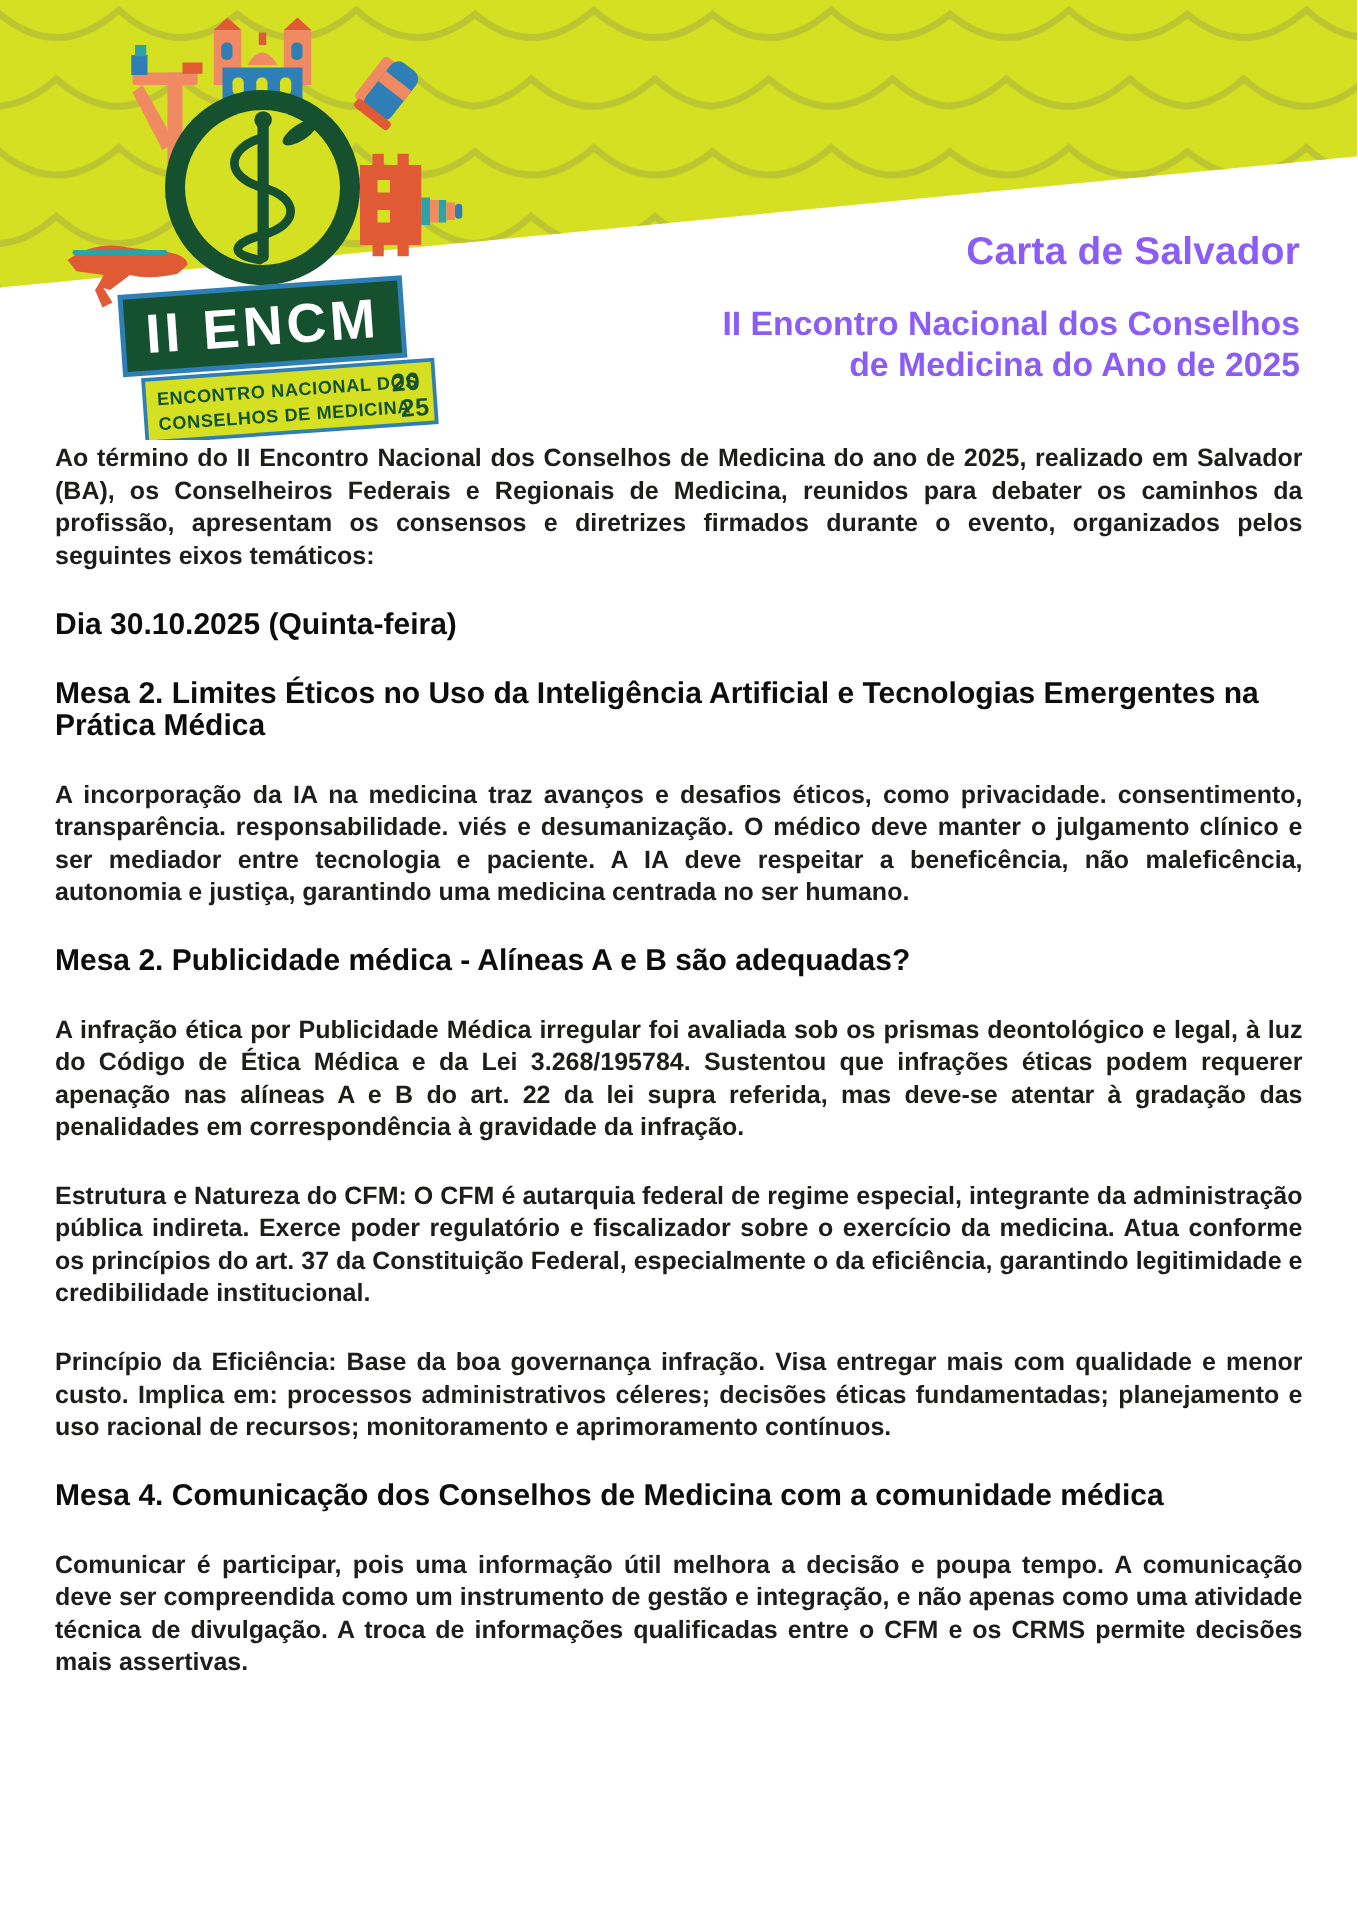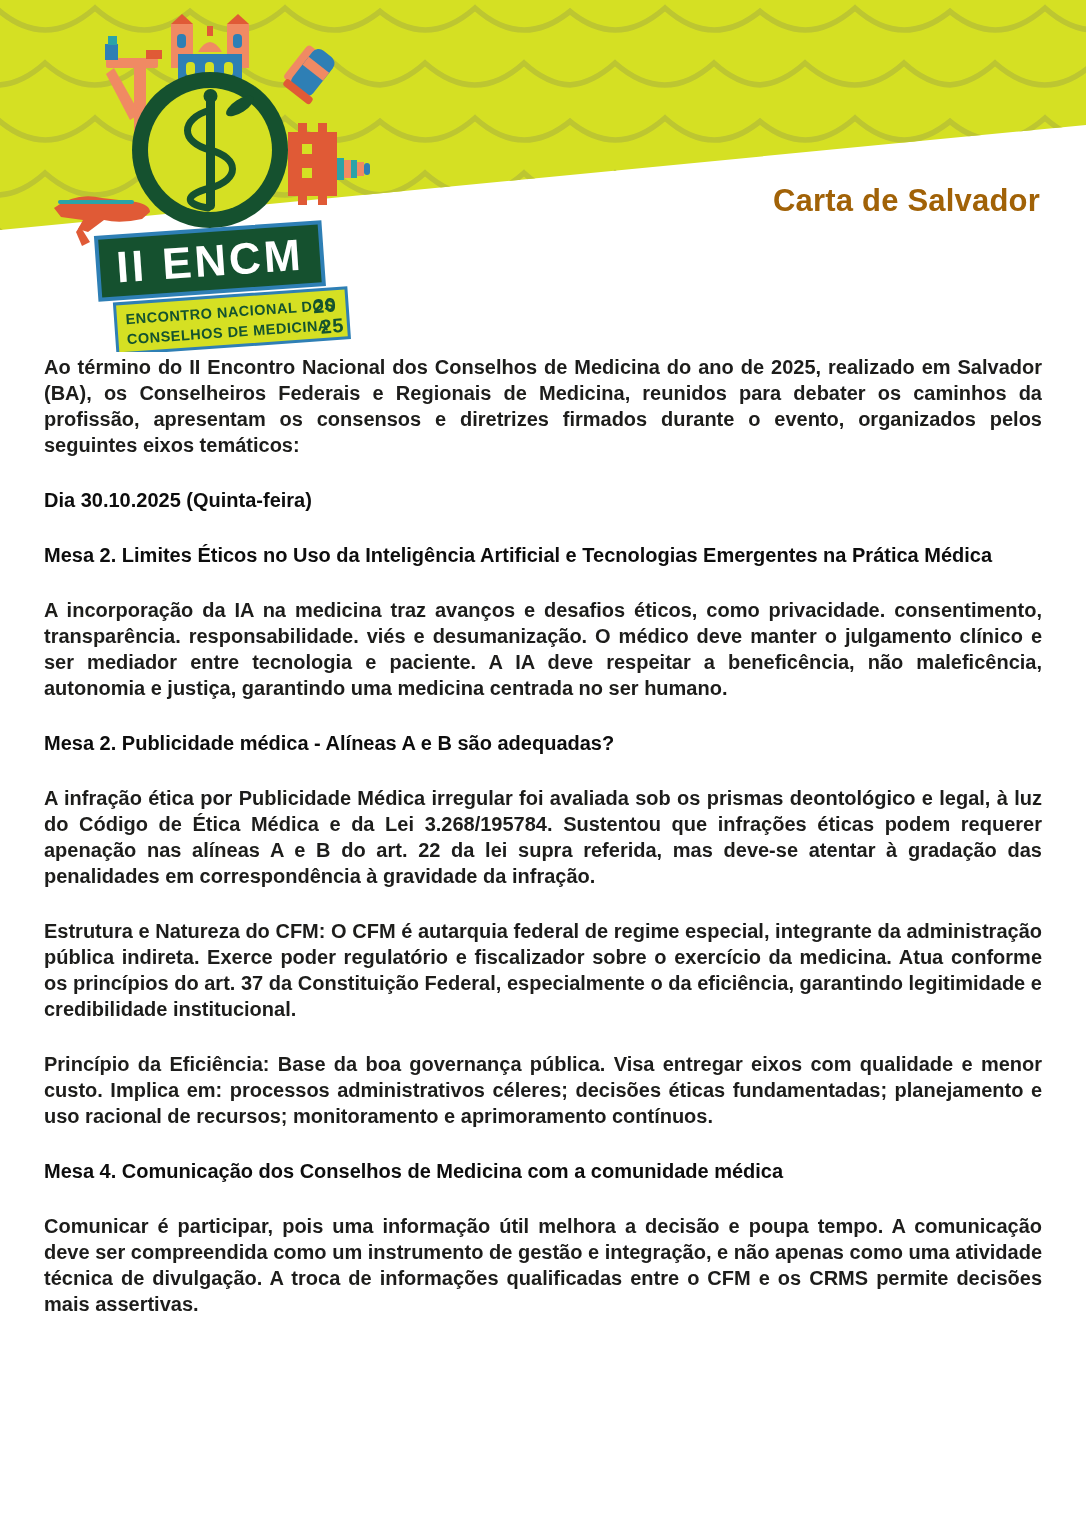--- a/index.html
+++ b/index.html
@@ -17,41 +17,41 @@
   .hero { position: relative; width: 100%; height: 340px; }
   .green-band {
     position: absolute; inset: 0;
     background: #d5e023;
     clip-path: polygon(0 0, 100% 0, 100% 125px, 0 230px);
   }
   .green-band svg { display: block; width: 100%; height: 100%; }
   .logo-svg { position: absolute; left: 50px; top: 12px; width: 320px; height: 340px; }
   .titles {
     position: absolute; top: 183px; right: 46px;
-    text-align: right; color: #a16207;
+    text-align: right; color: #8b5cf6;
   }
   .titles h1 {
     font-size: 31px; font-weight: 700; letter-spacing: .2px;
     margin-bottom: 24px;
   }
   .titles h2 {
     font-size: 27px; font-weight: 700; line-height: 1.22;
   }
   
   .content {
     position: relative;
     margin: 14px 44px 0 44px;
     color: #1d1d1b;
     font-size: 20px;
     line-height: 26px;
     text-align: justify;
   }
   .content p { margin-bottom: 29px; font-weight: bold; }
   .content h3 {
-    font-size: 20px; font-weight: 700; color: #0d0d0d;
+    font-size: 24px; font-weight: 700; color: #0d0d0d;
     margin-bottom: 29px; text-align: left; line-height: 26px;
   }
   
   .banner-main-text {
     font-family: "Liberation Sans", sans-serif;
     font-weight: 700; fill: #ffffff; letter-spacing: 3px;
   }
   .banner-sub-text {
     font-family: "Liberation Sans", sans-serif;
     font-weight: 700; fill: #14532f; letter-spacing: .5px;
@@ -150,35 +150,39 @@
         <rect x="66" y="284" width="232" height="50" fill="#d5e023" stroke="#2e7fb5" stroke-width="3"></rect>
         <text class="banner-sub-text" x="76" y="305" font-size="14.5">ENCONTRO NACIONAL DOS</text>
         <text class="banner-sub-text" x="76" y="325" font-size="14.5">CONSELHOS DE MEDICINA</text>
         <text class="banner-sub-text" x="264" y="307" font-size="20">20</text>
         <text class="banner-sub-text" x="270" y="328" font-size="20">25</text>
       </g>
     </svg>
 
     <div class="titles">
       <h1>Carta de Salvador</h1>
+      <h2>
+        <span>II Encontro Nacional dos Conselhos</span><br>
+        <span>de Medicina do Ano de 2025</span>
+      </h2>
     </div>
   </header>
 
   <main class="content">
     <p>Ao término do II Encontro Nacional dos Conselhos de Medicina do ano de 2025, realizado em Salvador (BA), os Conselheiros Federais e Regionais de Medicina, reunidos para debater os caminhos da profissão, apresentam os consensos e diretrizes firmados durante o evento, organizados pelos seguintes eixos temáticos:</p>
 
     <h3>Dia 30.10.2025 (Quinta-feira)</h3>
 
 
     <h3>Mesa 2. Limites Éticos no Uso da Inteligência Artificial e Tecnologias Emergentes na Prática Médica</h3>
     <p>A incorporação da IA na medicina traz avanços e desafios éticos, como privacidade. consentimento, transparência. responsabilidade. viés e desumanização. O médico deve manter o julgamento clínico e ser mediador entre tecnologia e paciente. A IA deve respeitar a beneficência, não maleficência, autonomia e justiça, garantindo uma medicina centrada no ser humano.</p>
 
     <h3>Mesa 2. Publicidade médica - Alíneas A e B são adequadas?</h3>
     <p>A infração ética por Publicidade Médica irregular foi avaliada sob os prismas deontológico e legal, à luz do Código de Ética Médica e da Lei 3.268/195784. Sustentou que infrações éticas podem requerer apenação nas alíneas A e B do art. 22 da lei supra referida, mas deve-se atentar à gradação das penalidades em correspondência à gravidade da infração.</p>
 
     <p>Estrutura e Natureza do CFM: O CFM é autarquia federal de regime especial, integrante da administração pública indireta. Exerce poder regulatório e fiscalizador sobre o exercício da medicina. Atua conforme os princípios do art. 37 da Constituição Federal, especialmente o da eficiência, garantindo legitimidade e credibilidade institucional.</p>
-    <p>Princípio da Eficiência: Base da boa governança pública. Visa entregar eixos com qualidade e menor custo. Implica em: processos administrativos céleres; decisões éticas fundamentadas; planejamento e uso racional de recursos; monitoramento e aprimoramento contínuos.</p>
+    <p>Princípio da Eficiência: Base da boa governança infração. Visa entregar mais com qualidade e menor custo. Implica em: processos administrativos céleres; decisões éticas fundamentadas; planejamento e uso racional de recursos; monitoramento e aprimoramento contínuos.</p>
 
     <h3>Mesa 4. Comunicação dos Conselhos de Medicina com a comunidade médica</h3>
     <p>Comunicar é participar, pois uma informação útil melhora a decisão e poupa tempo. A comunicação deve ser compreendida como um instrumento de gestão e integração, e não apenas como uma atividade técnica de divulgação. A troca de informações qualificadas entre o CFM e os CRMS permite decisões mais assertivas.</p>
   </main>
 
 </div>
 
 </body></html>

